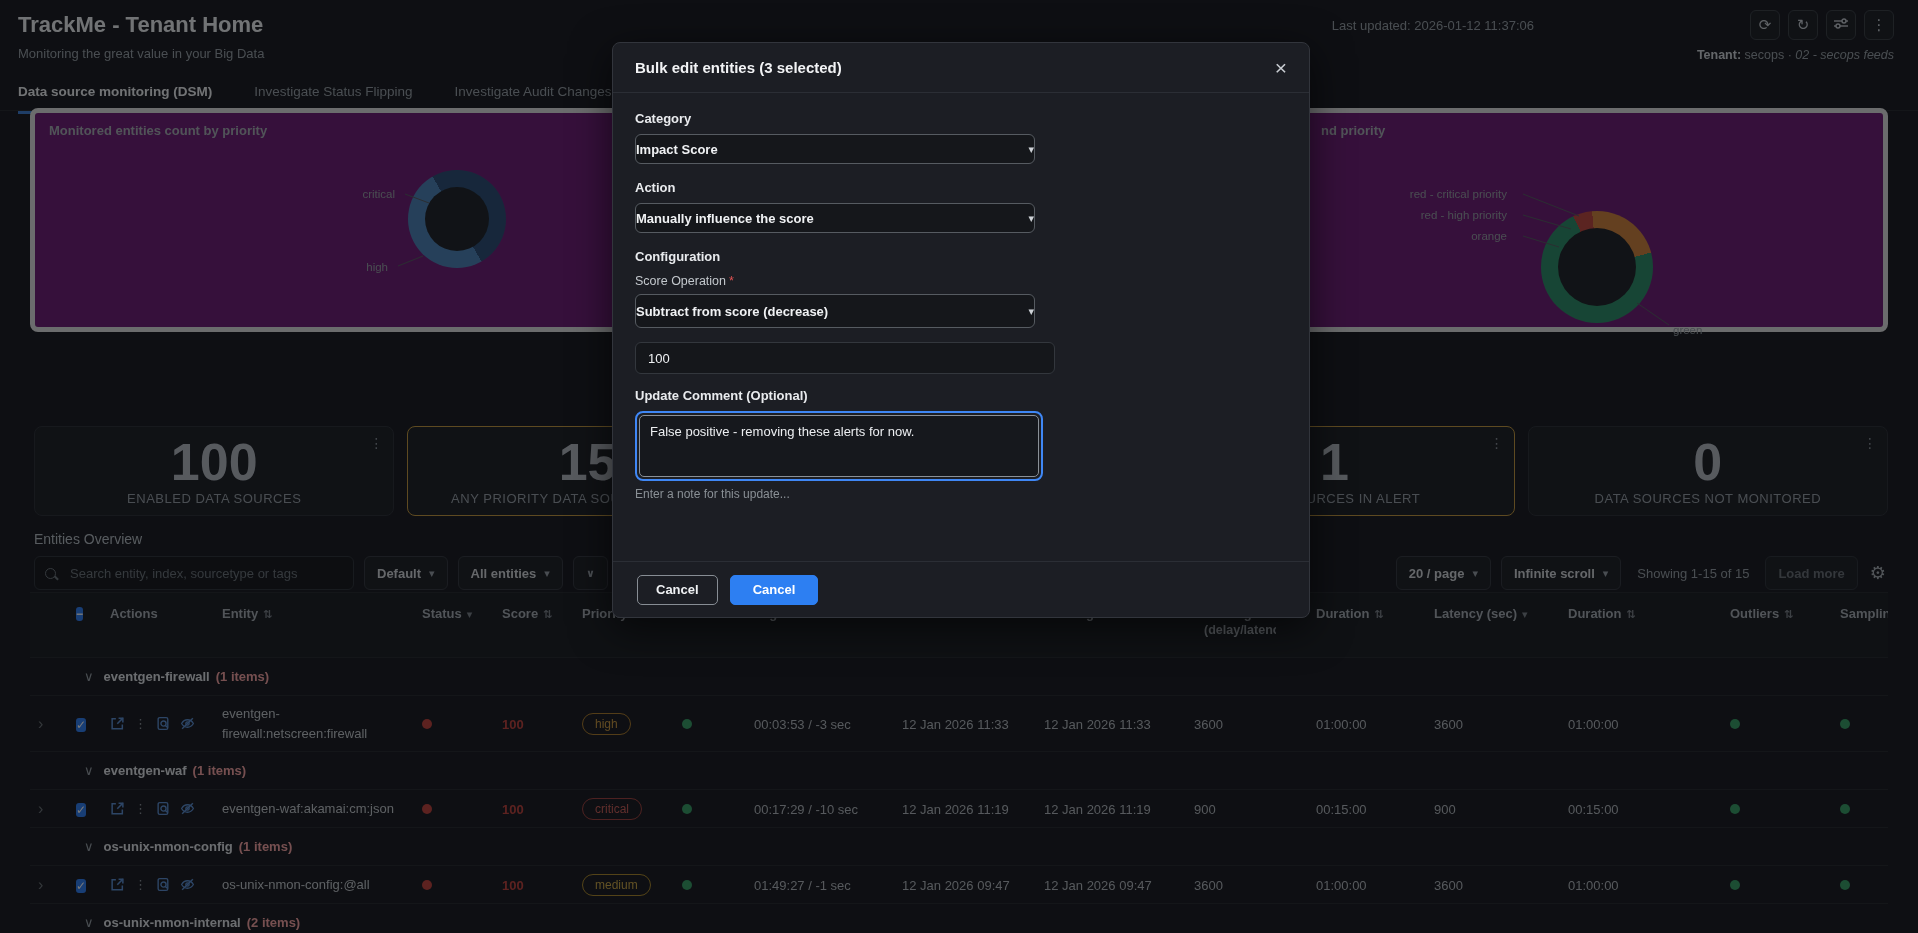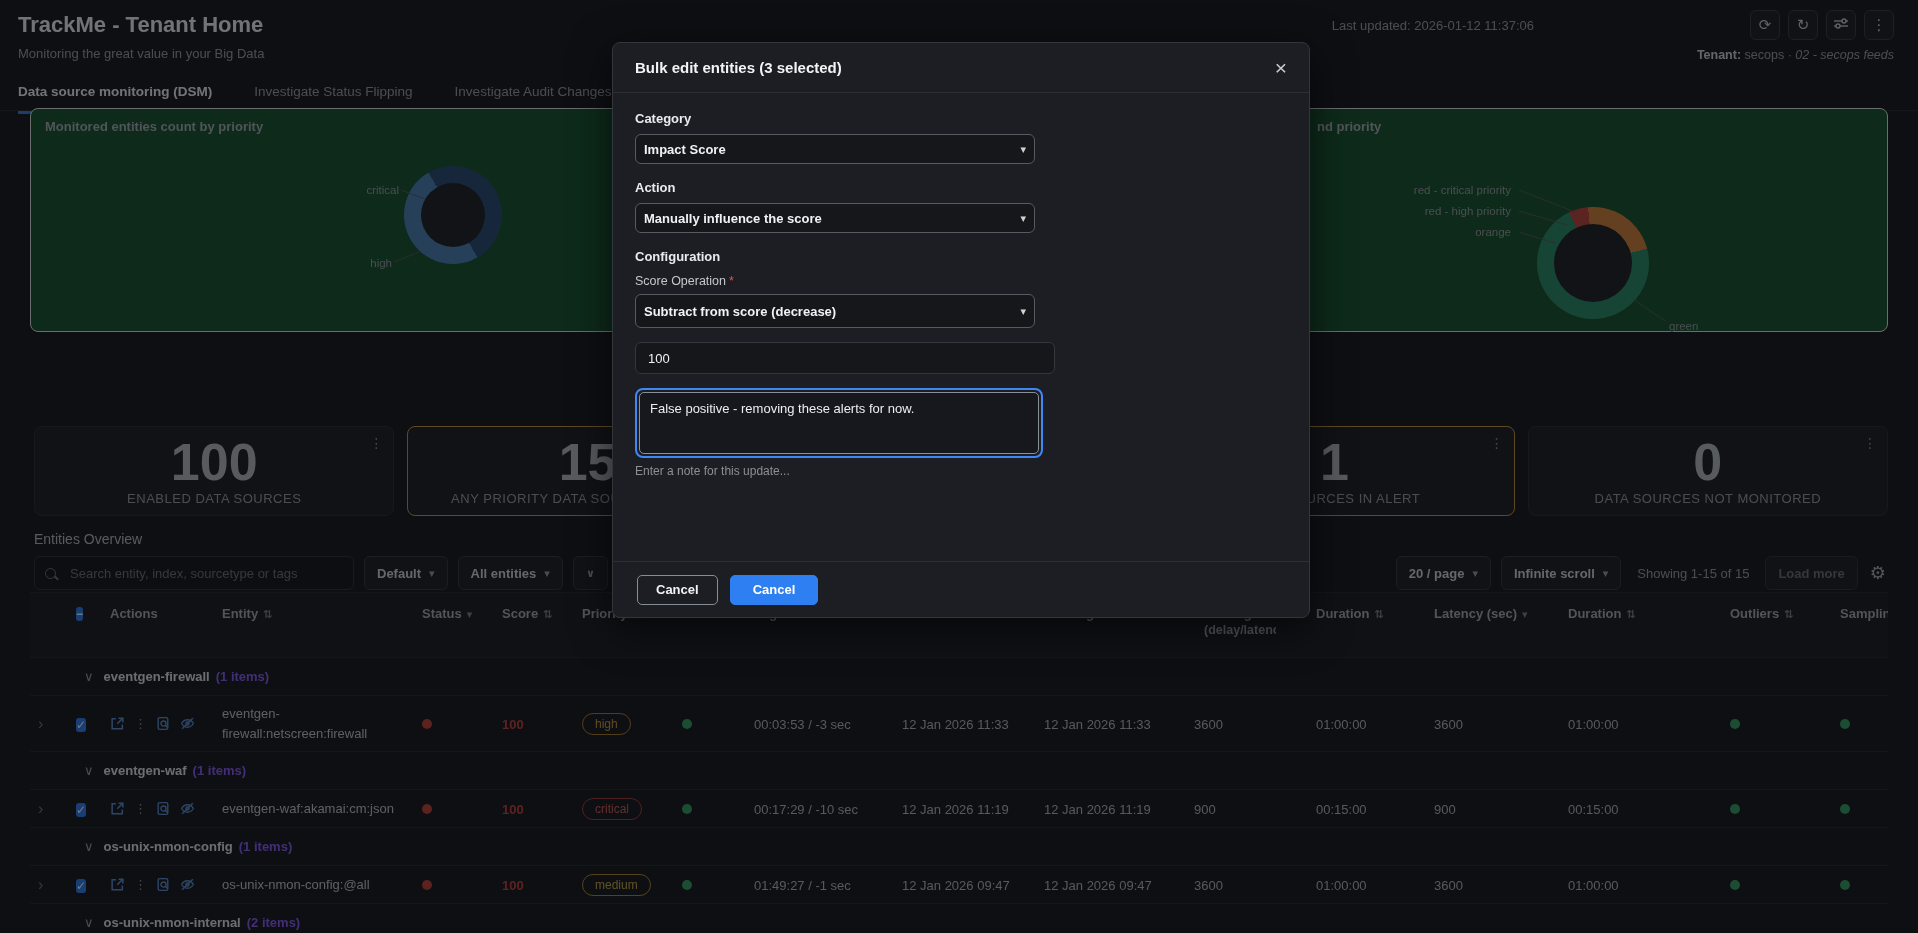--- a/index.html
+++ b/index.html
@@ -18,21 +18,21 @@
   .tenant-feed{font-style:italic;}
   .slider-svg{display:block}
 
   
   .tabs{left:18px;top:84px;display:flex;gap:42px;font-size:13.5px;}
   .tab{color:#9aa1a8;padding-bottom:12px;}
   .tab.active{color:#f2f3f5;font-weight:bold;border-bottom:3px solid #3d7fd8;}
   .tabline{left:0;top:110px;width:1918px;height:1px;background:#24262c;}
 
   
-  .panel{background:#14532d;border:1px solid #e5e5e5;border-radius:8px;}
+  .panel{background:#701a75;border:5px solid #e5e5e5;border-radius:8px;}
   .panel-title{left:14px;top:10px;font-size:13px;font-weight:bold;color:#aab0b7;}
   .donut{border-radius:50%;position:absolute;}
   .donut::after{content:"";position:absolute;left:17px;top:17px;right:17px;bottom:17px;border-radius:50%;background:#1d2026;}
   .pie-label{position:absolute;font-size:11.5px;color:#9aa1a8;white-space:nowrap;}
 
   
   .cards{left:34px;top:426px;width:1854px;height:90px;display:flex;gap:13px;}
   .card{flex:1;background:#1b1d23;border:1px solid #2b2e34;border-radius:8px;position:relative;display:flex;flex-direction:column;align-items:center;justify-content:center;}
   .card.accent{border-color:#c89a3c;}
   .card .num{font-size:52px;font-weight:bold;color:#b9bdc4;line-height:50px;}
@@ -66,21 +66,21 @@
   .c-st{width:80px;}.c-sc{width:80px;}.c-pr{width:100px;}.c-fl{width:44px;}
   .c-lag{width:160px;padding-left:40px;}.c-le{width:140px;padding-left:28px;}.c-li{width:140px;padding-left:30px;}
   .c-ml{width:122px;padding-left:40px;}.c-d1{width:140px;padding-left:40px;}.c-lat{width:134px;padding-left:18px;}
   .c-d2{width:140px;padding-left:18px;}.c-out{width:110px;padding-left:40px;}.c-sam{width:88px;padding-left:40px;}
   .th.c-ml{padding-left:50px;}
   .grow{height:38px;}
   .drow{height:38px;}
   .drow.tall{height:56px;}
   .grp-chev{margin-left:54px;color:#9aa1a8;font-size:13px;}
   .grp-name{margin-left:10px;font-size:13px;font-weight:bold;color:#e4e6ea;}
-  .grp-count{margin-left:6px;font-size:13px;font-weight:bold;color:#8b5cf6;}
+  .grp-count{margin-left:6px;font-size:13px;font-weight:bold;color:#fca5a5;}
   .rowchev{color:#6b7076;font-size:16px;padding-left:8px;}
   .cbx{width:16px;height:16px;border-radius:3px;background:#2e7ef7;color:#fff;font-size:12px;line-height:16px;text-align:center;margin-left:16px;}
   .cbx.ind{line-height:14px;}
   .acticons{display:flex;gap:9px;align-items:center;padding-left:12px;}
   .aicon{width:15px;height:15px;display:inline-flex;}
   .kebtxt{color:#8a8f96;font-size:13px;}
   .ent-txt{font-size:13px;color:#c6cacf;line-height:1.45;word-break:break-word;padding-right:8px;}
   .dot{width:10px;height:10px;border-radius:50%;display:inline-block;}
   .dot-red{background:#c4403a;}
   .dot-green{background:#35a065;}
@@ -94,21 +94,21 @@
   
   .overlay{left:0;top:0;width:1918px;height:933px;background:rgba(8,9,11,0.55);z-index:50;}
   .modal{left:612px;top:42px;width:698px;height:576px;background:#1c1e24;border:1px solid #32353c;border-radius:8px;z-index:100;box-shadow:0 10px 40px rgba(0,0,0,.6);}
   .m-head{height:50px;border-bottom:1px solid #2b2e35;display:flex;align-items:center;padding:0 22px;gap:16px;}
   .m-title{font-size:15px;font-weight:bold;color:#f2f3f5;flex:1;}
   .m-close{color:#c9cdd2;font-size:21px;line-height:20px;}
   .m-body{padding:18px 22px 0 22px;}
   .m-label{font-size:13px;font-weight:bold;color:#e9ebee;margin-bottom:8px;}
   .m-sublabel{font-size:12.5px;color:#c3c8cd;margin-bottom:6px;}
   .req{color:#e05252;margin-left:3px;}
-  .m-select{width:400px;height:30px;background:#15171b;border:1px solid #565b61;border-radius:6px;display:flex;align-items:center;padding:0 8px;margin-bottom:16px;}
+  .m-select{width:400px;height:30px;background:#15171b;border:1px solid #565b61;border-radius:6px;display:flex;align-items:center;padding:0 0;margin-bottom:16px;}
   .m-select.big{height:34px;margin-bottom:14px;}
   .m-select .sel-txt{flex:1;font-size:13px;font-weight:600;color:#f0f2f4;}
   .m-select .caret{color:#cfd3d8;font-size:11px;}
   .m-input{width:420px;height:32px;background:#15171b;border:1px solid #33373d;border-radius:6px;color:#f0f2f4;font-size:13px;padding:0 12px;outline:none;margin-bottom:14px;display:block;}
   .ta-wrap{width:408px;border:2px solid #3f87f5;border-radius:8px;padding:2px;margin-bottom:6px;}
   .ta-wrap textarea{display:block;width:100%;height:62px;background:#16181d;border:1px solid #8a9097;border-radius:5px;resize:none;outline:none;color:#eceef1;font-size:13px;padding:8px 10px;}
   .m-help{font-size:12px;color:#8a9096;margin-bottom:12px;}
   .m-foot{position:absolute;left:0;right:0;bottom:0;height:56px;border-top:1px solid #2b2e35;display:flex;align-items:center;justify-content:flex-start;gap:12px;padding:0 24px;}
   .btn{height:30px;border-radius:5px;font-size:13px;font-weight:bold;padding:0 18px;display:flex;align-items:center;}
   .btn-cancel{background:transparent;border:1px solid #878d94;color:#f0f2f4;}
@@ -436,20 +436,21 @@
       </div>
       <div class="m-label" style="margin-bottom:10px;">Configuration</div>
       <div class="m-sublabel">
         <span>Score Operation</span><span class="req">*</span>
       </div>
       <div class="m-select big">
         <span class="sel-txt">Subtract from score (decrease)</span>
         <span class="caret">▾</span>
       </div>
       <input class="m-input" value="100" style="">
+      <div class="m-label">Update Comment (Optional)</div>
       <div class="ta-wrap">
         <textarea style="">False positive - removing these alerts for now.</textarea>
       </div>
       <div class="m-help">Enter a note for this update...</div>
     </div>
     <div class="m-foot">
       <div class="btn btn-cancel">Cancel</div>
       <div class="btn btn-apply">Cancel</div>
     </div>
   </div>

